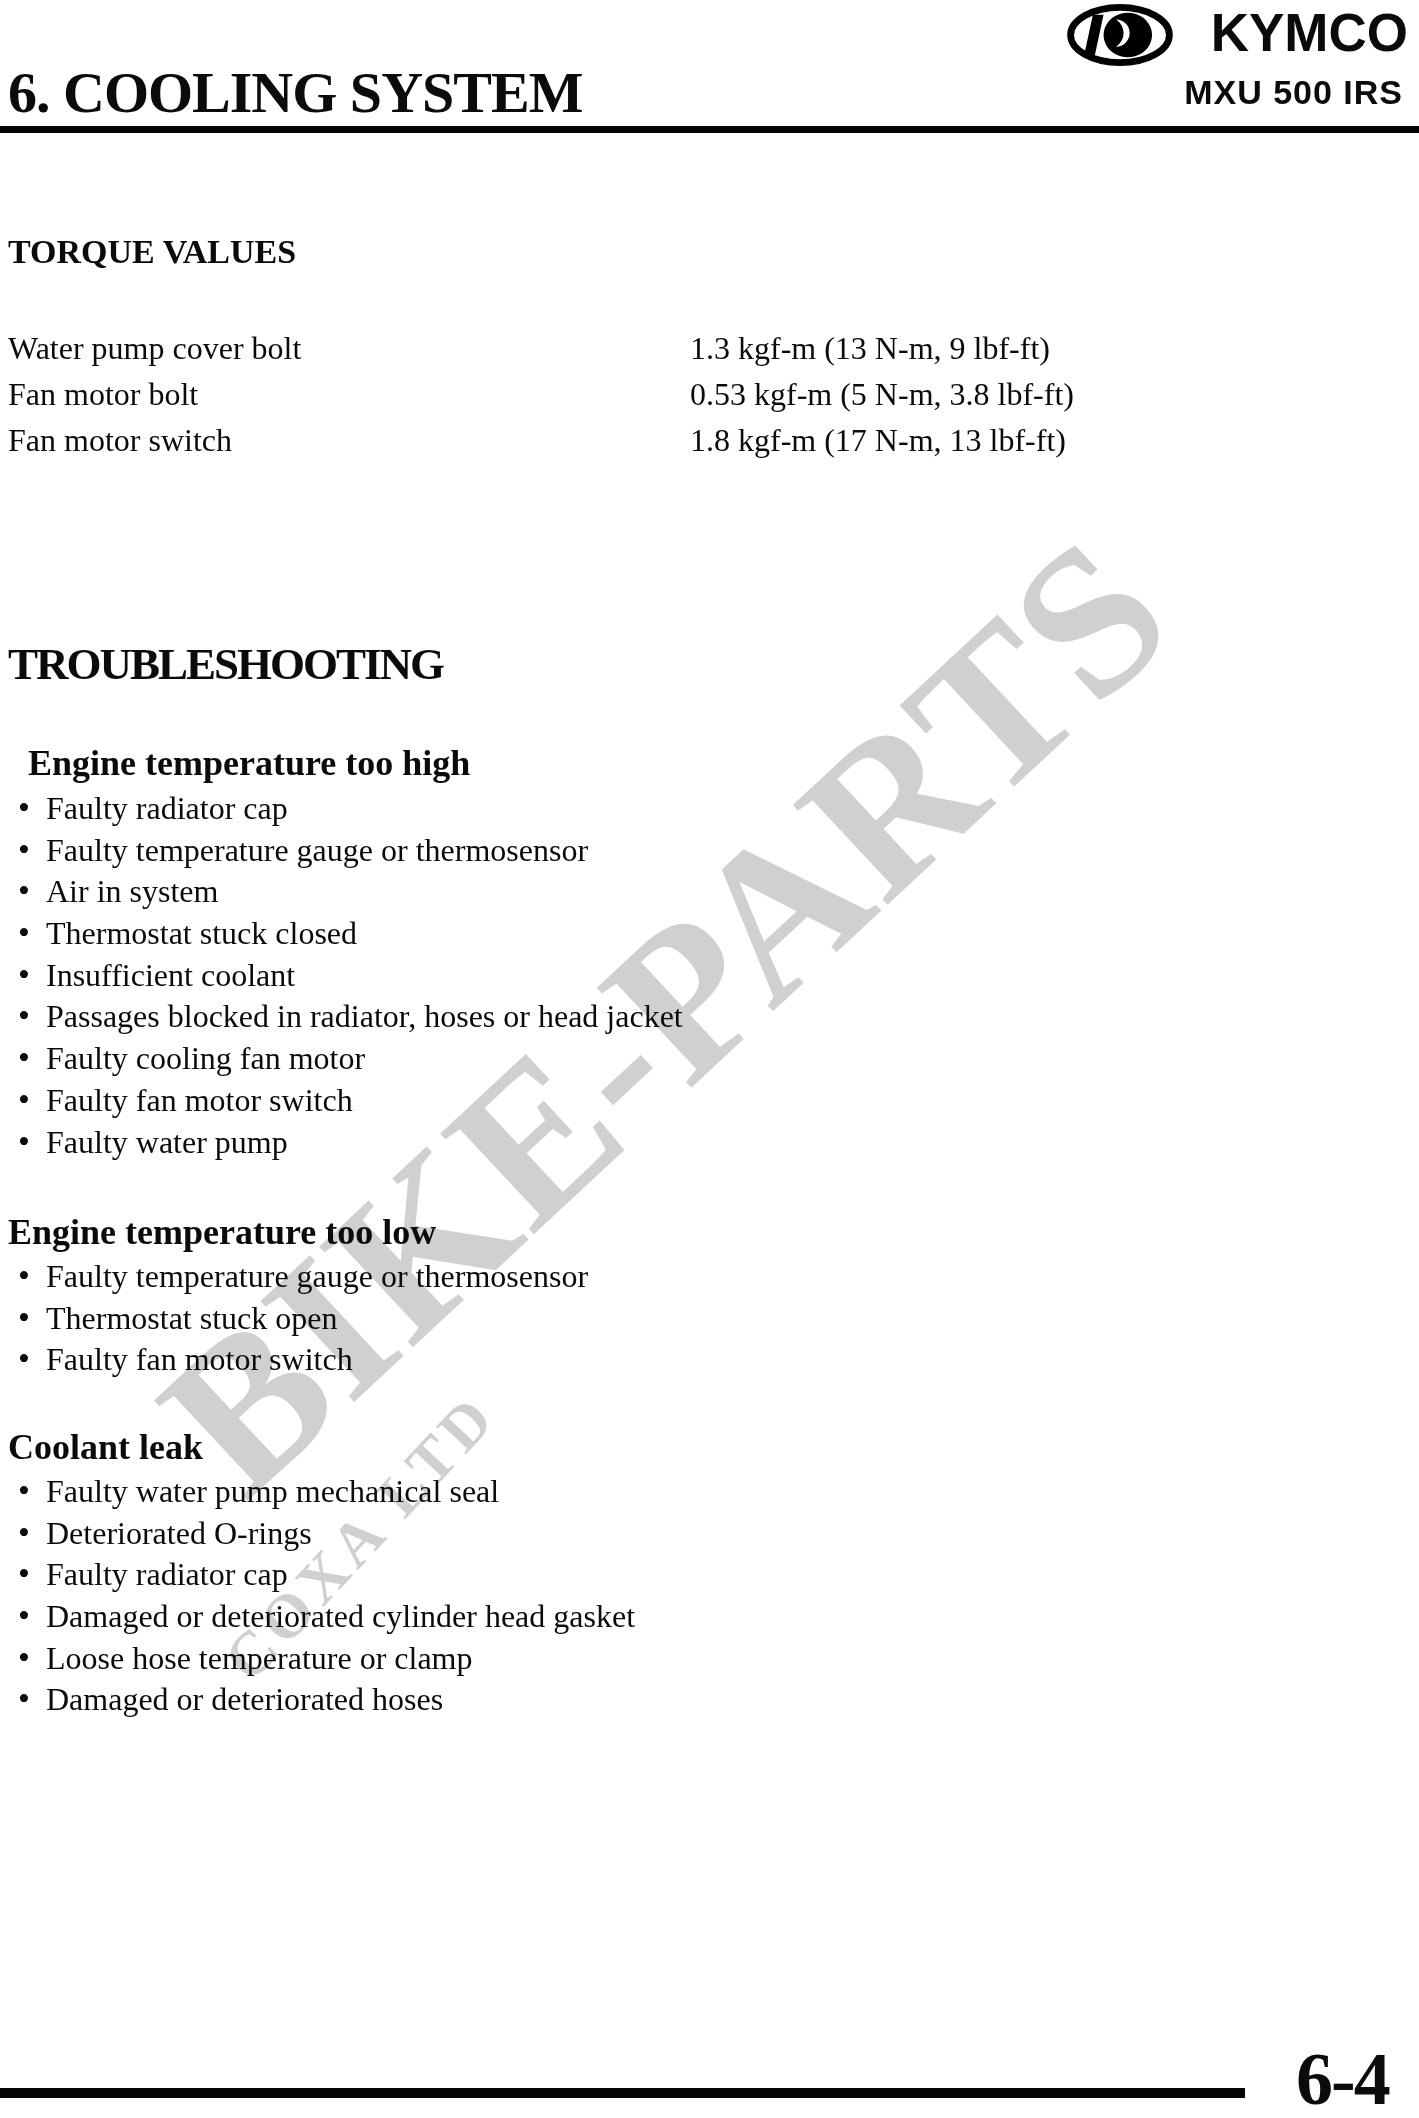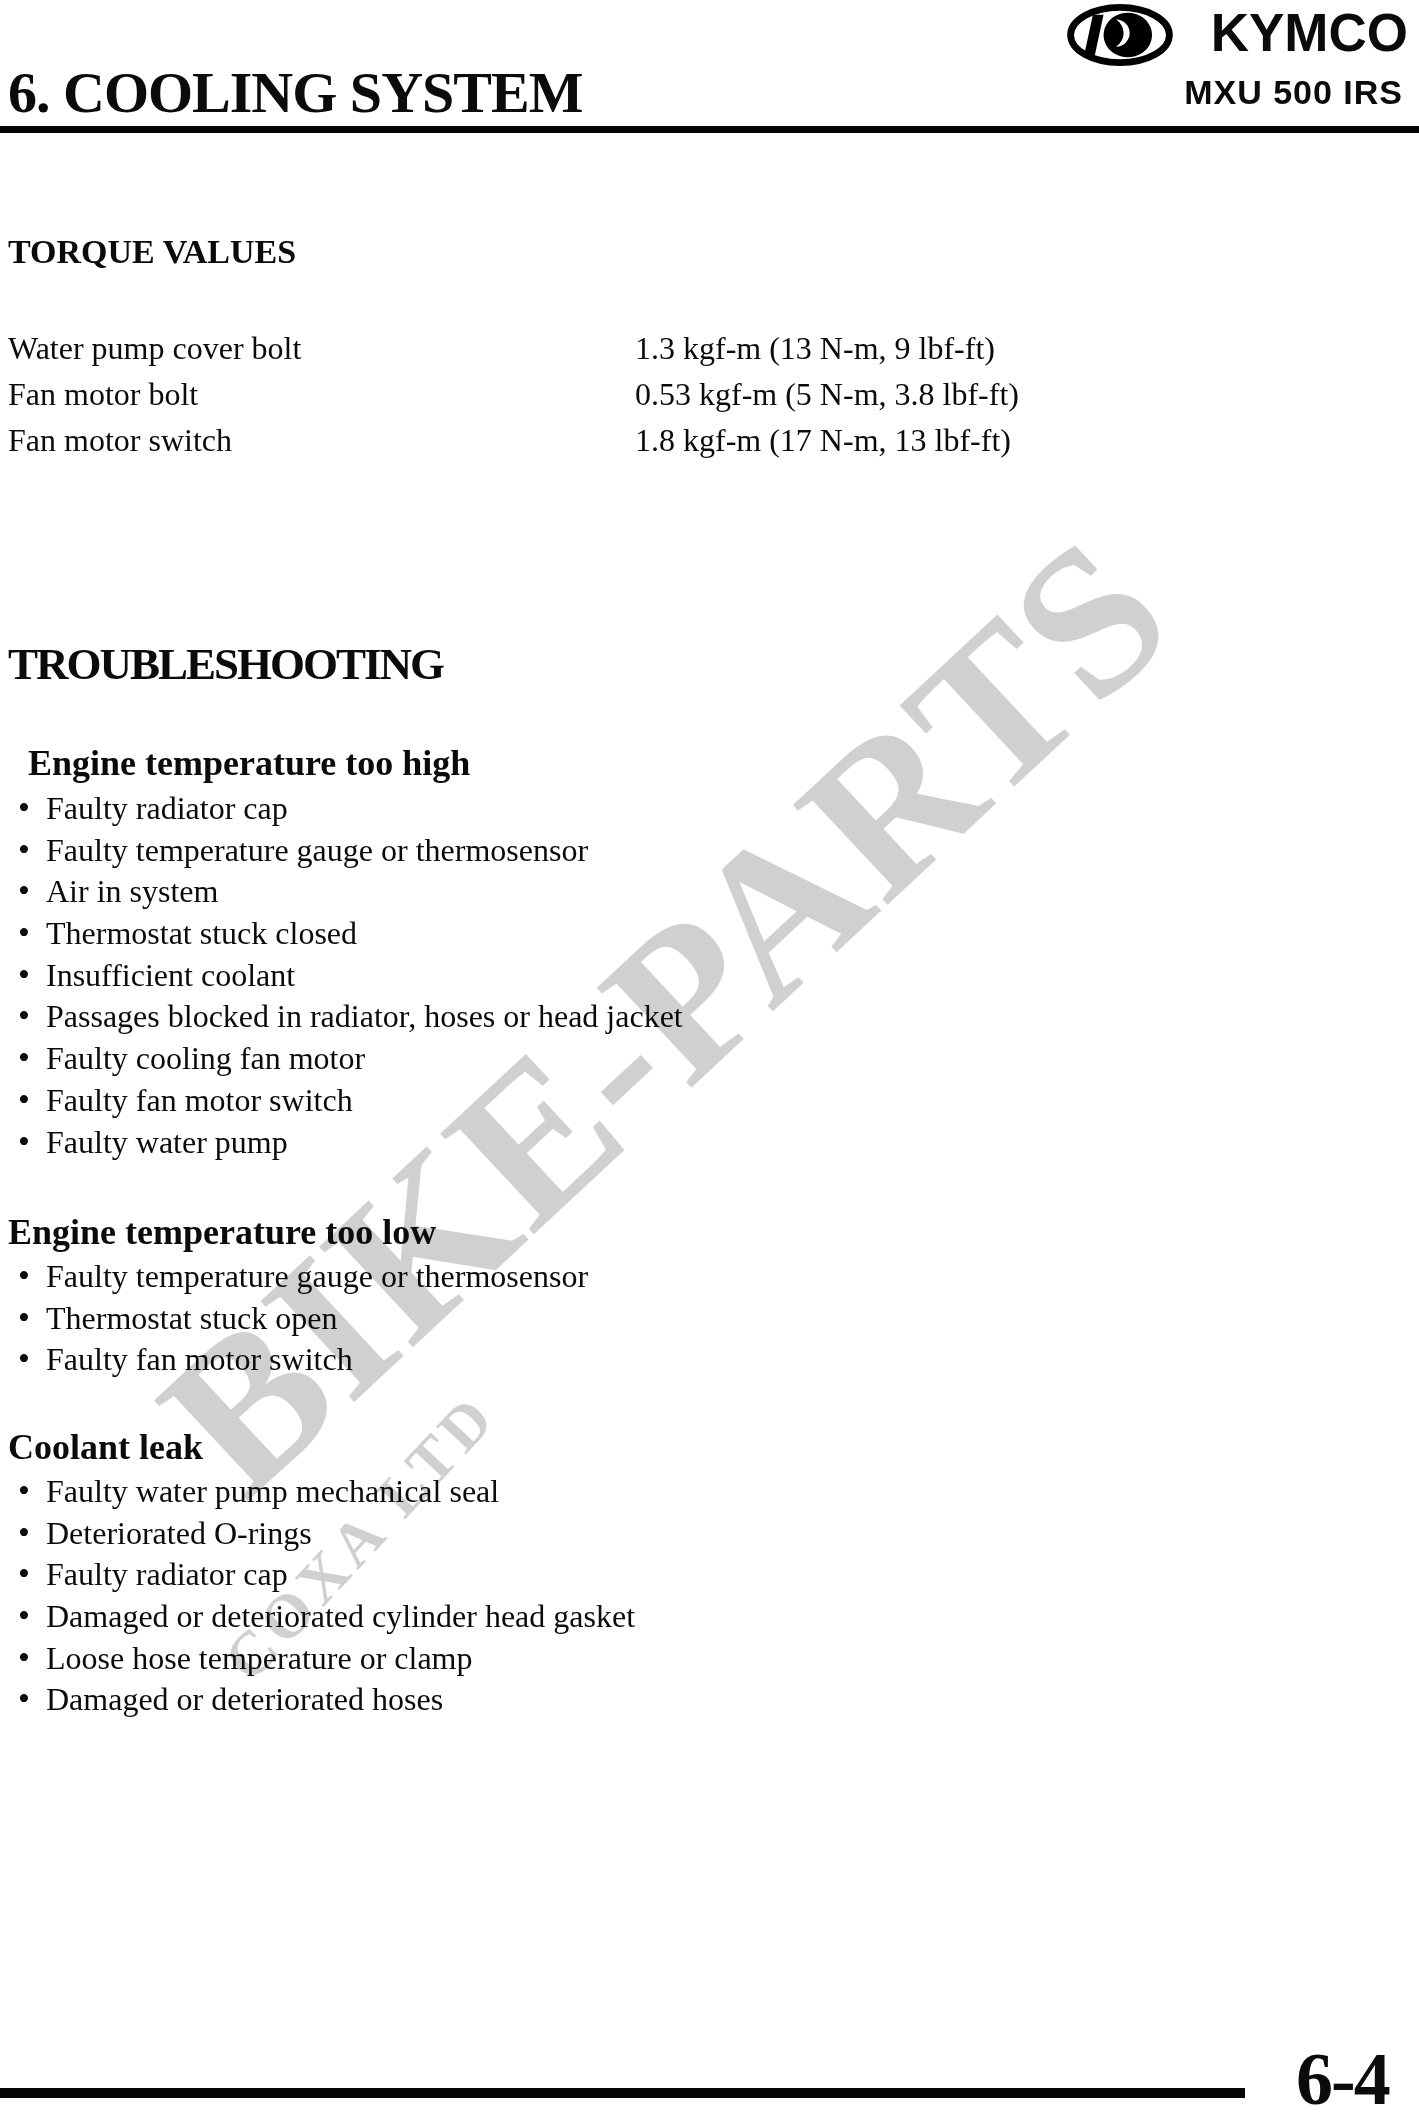--- a/index.html
+++ b/index.html
@@ -51,21 +51,21 @@
   
   .torque-heading{
     position:absolute;z-index:1;left:8px;top:235px;
     font-size:34px;font-weight:bold;line-height:1;white-space:nowrap;
   }
   .torque-table{
     position:absolute;z-index:1;left:0;top:325px;width:1100px;
   }
   .trow{position:relative;height:46px;line-height:46px;font-size:32px;white-space:nowrap;}
   .trow .lbl{position:absolute;left:8px;}
-  .trow .val{position:absolute;left:635px;}
+  .trow .val{position:absolute;left:690px;}
   
   .ts-heading{
     position:absolute;z-index:1;left:8px;top:642px;
     font-size:45px;font-weight:bold;letter-spacing:-2px;line-height:1;white-space:nowrap;
   }
   .group-title{
     position:absolute;z-index:1;left:8px;
     font-size:36px;font-weight:bold;line-height:1;white-space:nowrap;
   }
   .g1-title{top:745px;margin-left:20px;}

